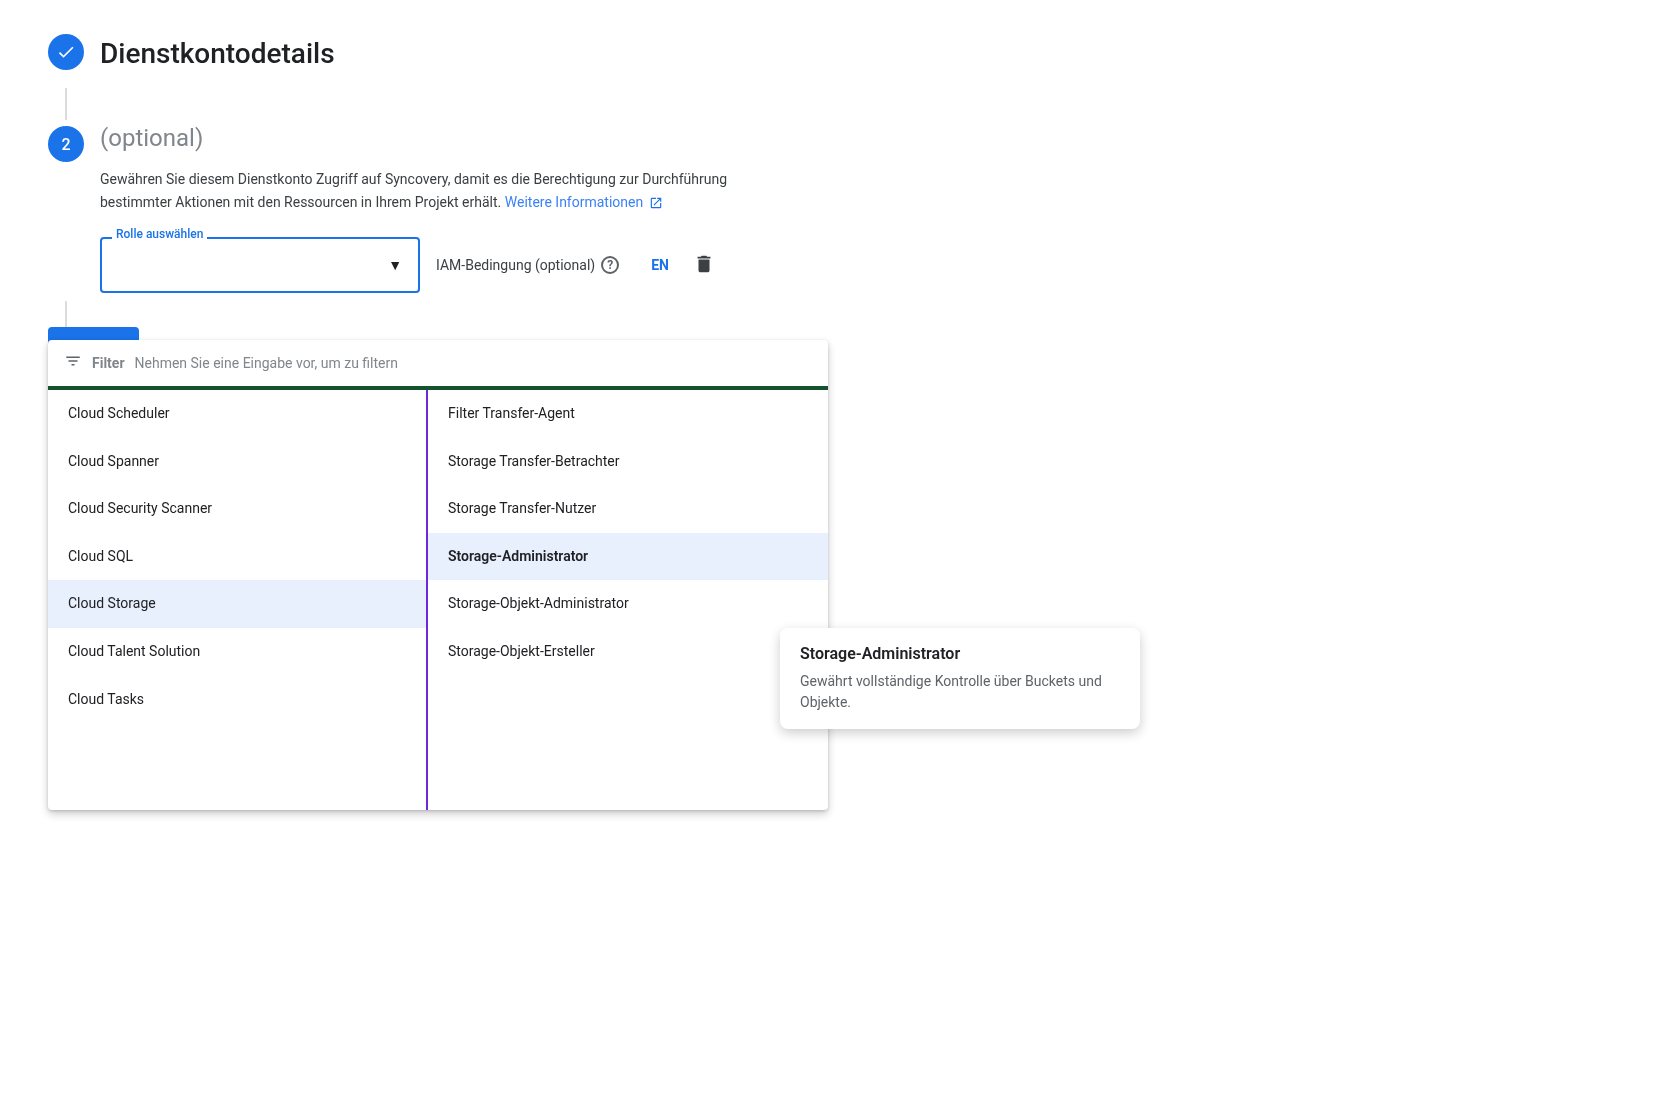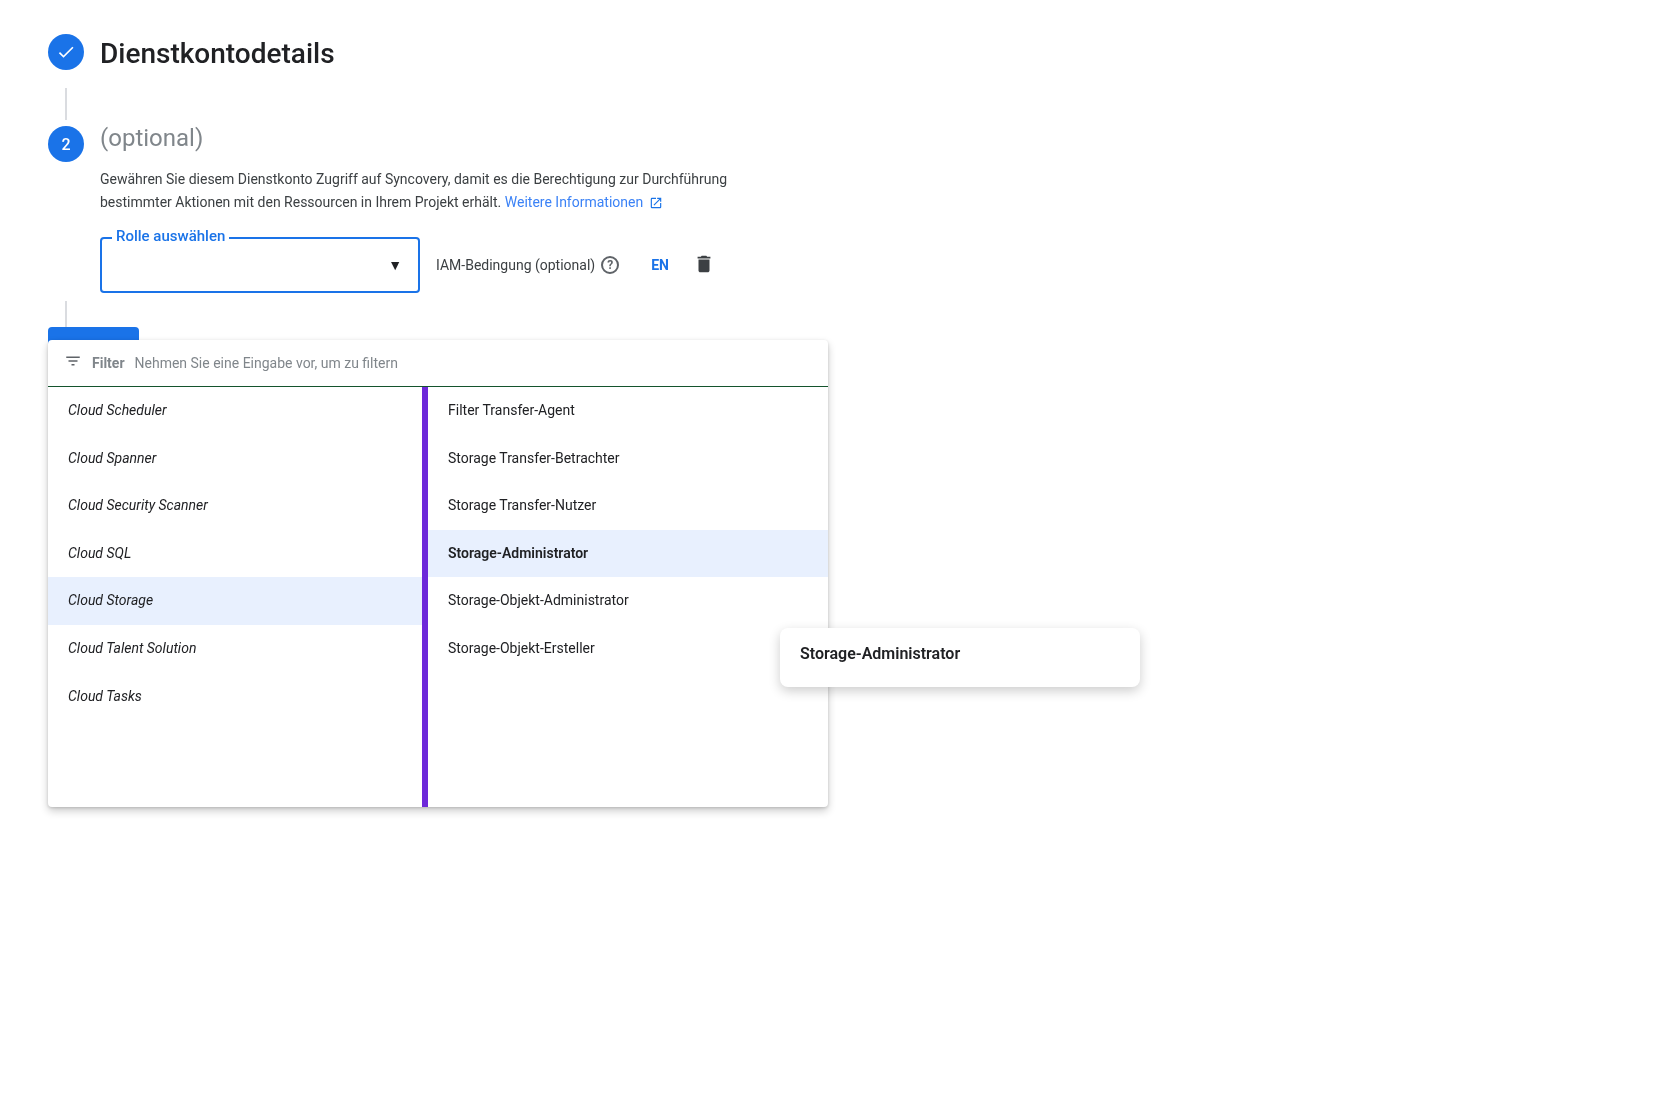--- a/index.html
+++ b/index.html
@@ -118,21 +118,21 @@
     .role-select-container {
       position: relative;
     }
 
     .role-select-label {
       position: absolute;
       top: -10px;
       left: 12px;
       background: white;
       padding: 0 4px;
-      font-size: 15px;
+      font-size: 12px;
       color: #1a73e8;
       font-weight: 500;
     }
 
     .role-select-box {
       border: 2px solid #1a73e8;
       border-radius: 4px;
       padding: 14px 16px;
       width: 320px;
       font-size: 14px;
@@ -191,21 +191,21 @@
       background: white;
       border-radius: 4px;
       box-shadow: 0 4px 8px rgba(0,0,0,0.2), 0 1px 3px rgba(0,0,0,0.15);
       z-index: 100;
     }
 
     .filter-row {
       display: flex;
       align-items: center;
       padding: 12px 16px;
-      border-bottom: 1px solid #14532d;
+      border-bottom: 4px solid #14532d;
       gap: 10px;
       text-align: right;
     }
 
     .filter-icon {
       color: #5f6368;
       font-size: 16px;
     }
 
     .filter-text {
@@ -213,23 +213,22 @@
       color: #80868b;
     }
 
     .dropdown-content {
       display: flex;
       height: 420px;
     }
 
     .left-panel {
       width: 380px;
-      border-right: 6px solid #6d28d9;
+      border-right: 2px solid #6d28d9;
       overflow-y: auto;
-      font-style: italic;
     }
 
     .left-panel::-webkit-scrollbar {
       width: 6px;
     }
     .left-panel::-webkit-scrollbar-thumb {
       background: #bdc1c6;
       border-radius: 3px;
     }
 
@@ -455,20 +454,21 @@
         <div class="right-item">Storage Transfer-Nutzer</div>
         <div class="right-item highlighted">Storage-Administrator</div>
         <div class="right-item">Storage-Objekt-Administrator</div>
         <div class="right-item">Storage-Objekt-Ersteller</div>
       </div>
     </div>
   </div>
 
   <div class="tooltip-box">
     <div class="tooltip-title">Storage-Administrator</div>
+    <div class="tooltip-desc">Gewährt vollständige Kontrolle über Buckets und Objekte.</div>
   </div>
 
   <div style="width:2px; background:#dadce0; height:28px; margin-left:17px; margin-top: 8px;"></div>
 
   <div class="step3-container">
     <div class="step3-number">3</div>
     <div class="step3-content">
       <span class="step3-title">N</span>
       <span class="step3-optional">(o</span>
     </div>

